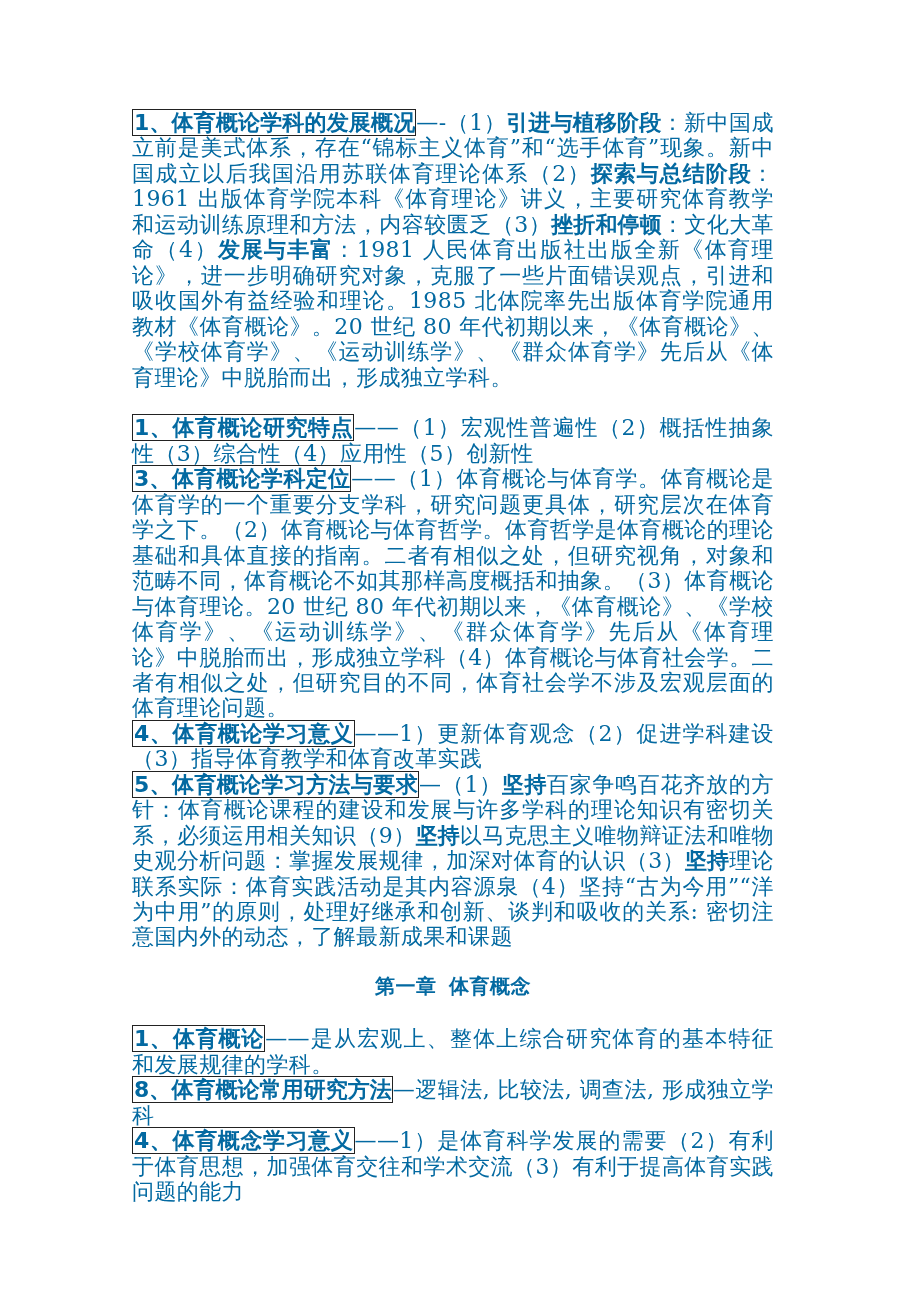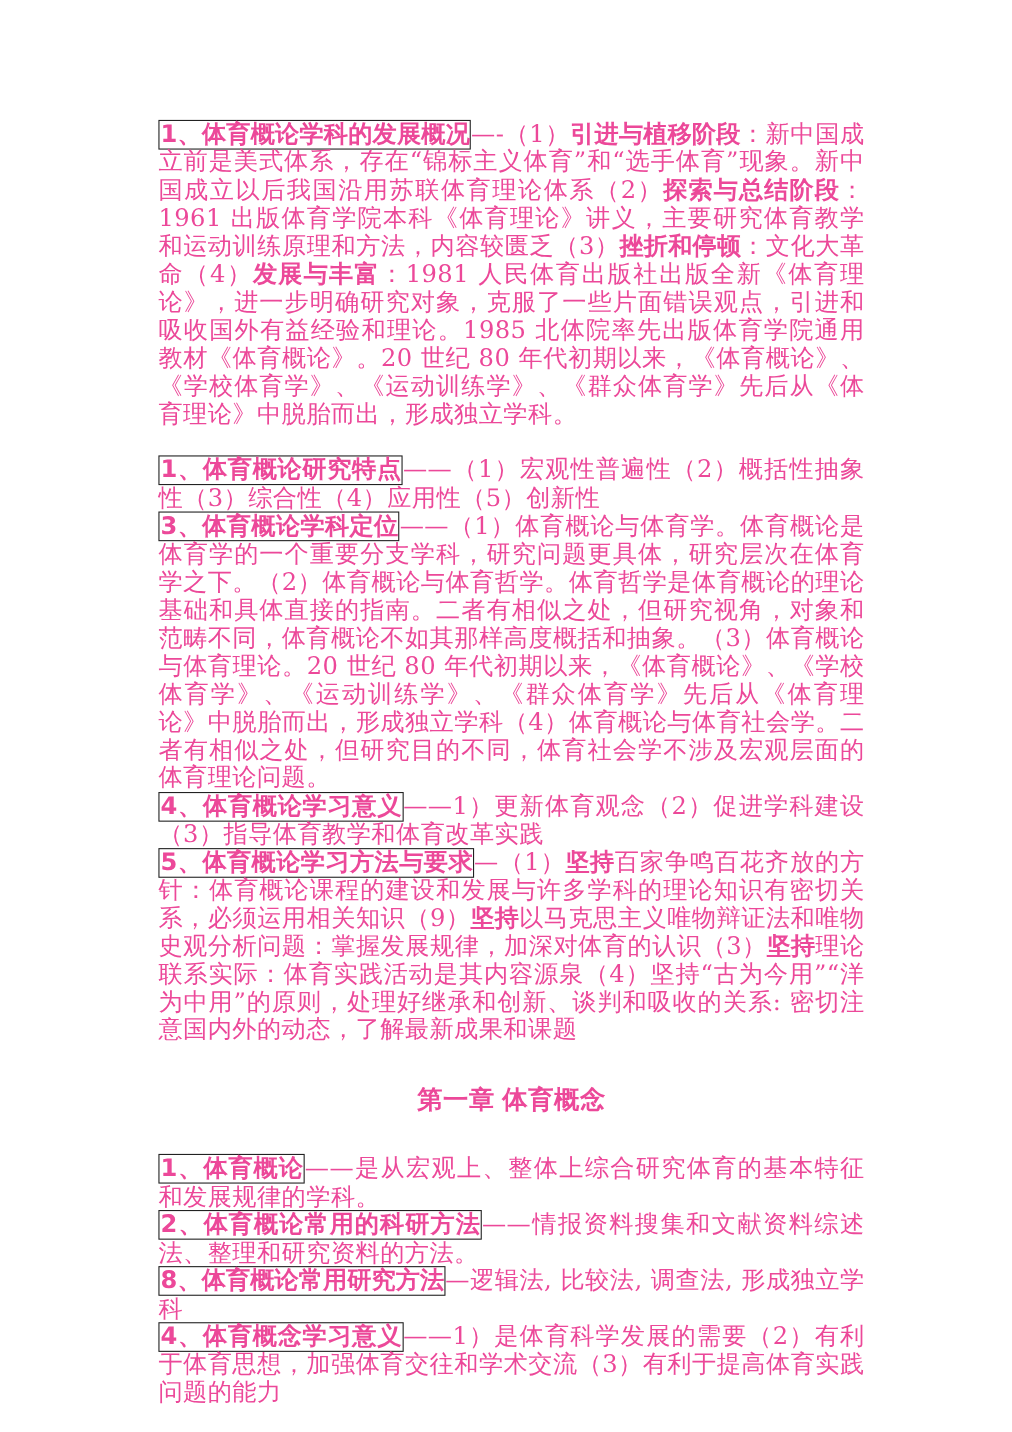--- a/index.html
+++ b/index.html
@@ -1,33 +1,33 @@
 <!DOCTYPE html>
 <html><head>
 <meta charset="utf-8">
 <style>
   html, body { margin: 0; padding: 0; background: #ffffff; }
   body { width: 920px; height: 1302px; position: relative; overflow: hidden; }
   .page {
-    position: absolute; left: 144px; top: 110px; width: 642px;
+    position: absolute; left: 132px; top: 110px; width: 642px;
     font-family: "DejaVu Serif", "Liberation Serif", serif;
-    font-size: 22px; line-height: 25.45px; color: #ec4899;
+    font-size: 22px; line-height: 25.45px; color: #0369a1;
     letter-spacing: 0.4px;
   }
   .para { margin: 0; text-align: justify; text-justify: inter-character; }
   .gap { height: 25.45px; }
   .b { font-weight: bold; font-family: "DejaVu Sans", "Liberation Sans", sans-serif; letter-spacing: 0; }
   .box {
     font-weight: bold; font-family: "DejaVu Sans", "Liberation Sans", sans-serif;
     border: 1.3px solid #222; padding: 0 0 0 1px; letter-spacing: 0;
   }
   .chapter {
-    text-align: center; margin: 12px;
-    font-family: Liberation Sans, sans-serif;
-    font-weight: bold; font-size: 23px; letter-spacing: 0.5px;
+    text-align: center; margin: 0;
+    font-family: Liberation Mono, monospace;
+    font-weight: bold; font-size: 20px; letter-spacing: 0.5px;
     line-height: 25.45px;
   }
 </style>
 </head>
 <body>
 
 <div class="page">
 
   <p class="para"><span class="box">1、体育概论学科的发展概况</span><span>—-（1）</span><span class="b">引进与植移阶段</span><span>：新中国成立前是美式体系，存在“锦标主义体育”和“选手体育”现象。新中国成立以后我国沿用苏联体育理论体系（2）</span><span class="b">探索与总结阶段</span><span>：1961 出版体育学院本科《体育理论》讲义，主要研究体育教学和运动训练原理和方法，内容较匮乏（3）</span><span class="b">挫折和停顿</span><span>：文化大革命（4）</span><span class="b">发展与丰富</span><span>：1981 人民体育出版社出版全新《体育理论》，进一步明确研究对象，克服了一些片面错误观点，引进和吸收国外有益经验和理论。1985 北体院率先出版体育学院通用教材《体育概论》。20 世纪 80 年代初期以来，《体育概论》、《学校体育学》、《运动训练学》、《群众体育学》先后从《体育理论》中脱胎而出，形成独立学科。</span></p>
 
@@ -42,19 +42,18 @@
   <p class="para"><span class="box">5、体育概论学习方法与要求</span><span>—（1）</span><span class="b">坚持</span><span>百家争鸣百花齐放的方针：体育概论课程的建设和发展与许多学科的理论知识有密切关系，必须运用相关知识（9）</span><span class="b">坚持</span><span>以马克思主义唯物辩证法和唯物史观分析问题：掌握发展规律，加深对体育的认识（3）</span><span class="b">坚持</span><span>理论联系实际：体育实践活动是其内容源泉（4）坚持“古为今用”“洋为中用”的原则，处理好继承和创新、谈判和吸收的关系: 密切注意国内外的动态，了解最新成果和课题</span></p>
 
   <div class="gap"></div>
 
   <p class="chapter">第一章  体育概念</p>
 
   <div class="gap"></div>
 
   <p class="para"><span class="box">1、体育概论</span><span>——是从宏观上、整体上综合研究体育的基本特征和发展规律的学科。</span></p>
 
-  <p class="para"><span class="box">2、体育概论常用的科研方法</span><span>——情报资料搜集和文献资料综述法、整理和研究资料的方法。</span></p>
 
   <p class="para"><span class="box">8、体育概论常用研究方法</span><span>—逻辑法, 比较法, 调查法, 形成独立学科</span></p>
 
   <p class="para"><span class="box">4、体育概念学习意义</span><span>——1）是体育科学发展的需要（2）有利于体育思想，加强体育交往和学术交流（3）有利于提高体育实践问题的能力</span></p>
 
 </div>
 
 </body></html>

